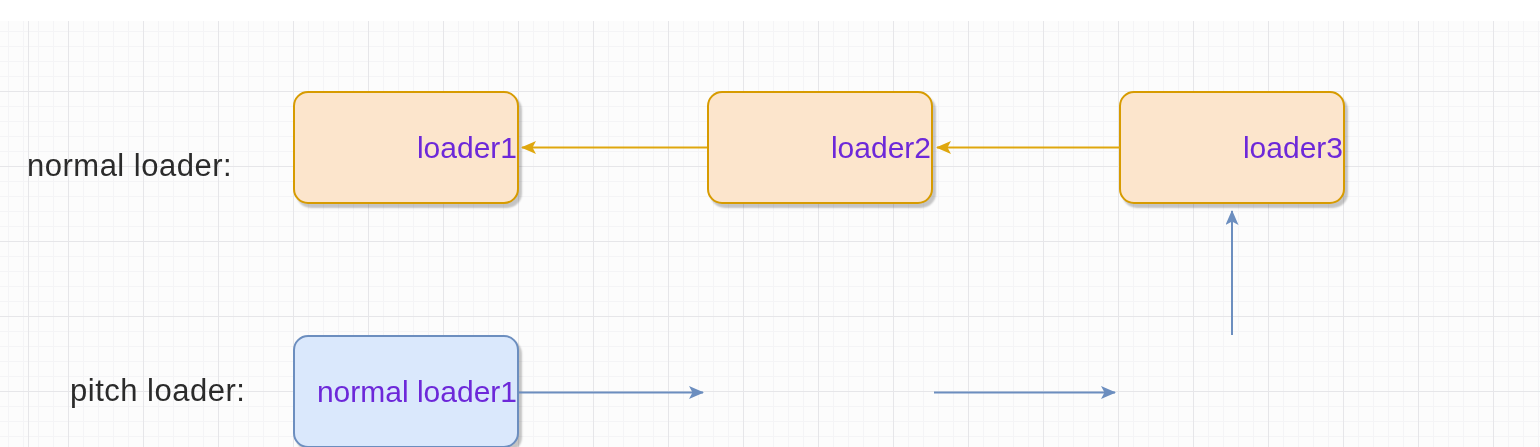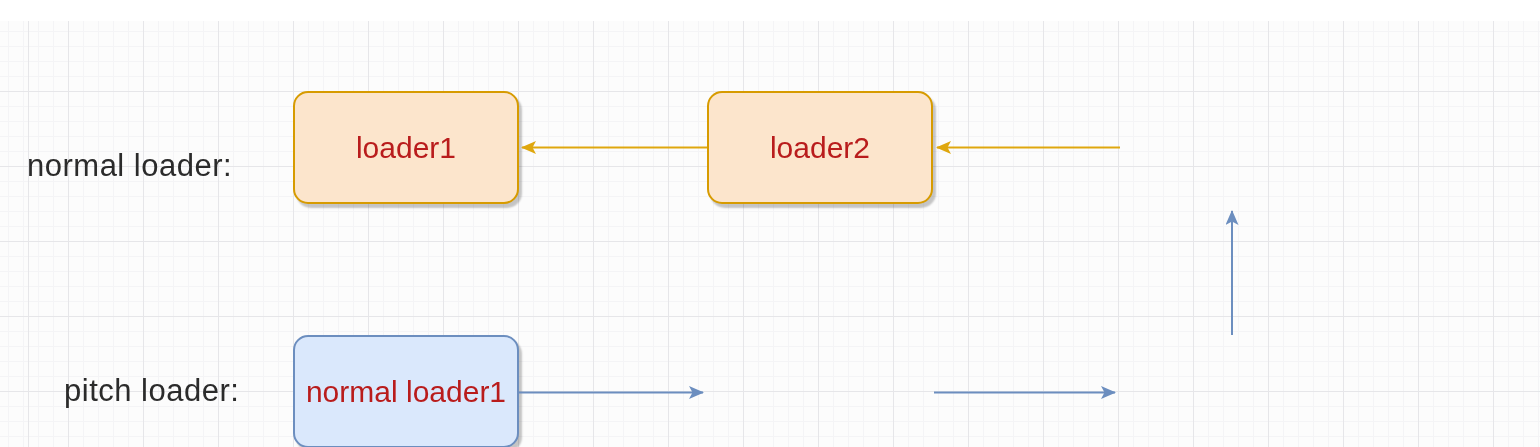--- a/index.html
+++ b/index.html
@@ -22,32 +22,32 @@
     margin-top: 21px;
   }
   .row-label {
     position: absolute;
     color: #2b2b2b;
     font-size: 31px;
     white-space: nowrap;
     letter-spacing: 0.5px;
   }
   #label-normal { left: 27px;  top: 127px; }
-  #label-pitch  { left: 64px;  top: 352px; }
+  #label-pitch  { left: 70px;  top: 352px; }
 
   .node {
     position: absolute;
     width: 222px;          
     height: 109px;
     border-radius: 15px;
     display: flex;
     align-items: center;
-    justify-content: center;
+    justify-content: flex-end;
     font-size: 30px;
-    color: #b91c1c;
+    color: #6d28d9;
     box-shadow: 3px 4px 2px rgba(0,0,0,0.22);
     white-space: nowrap;
   }
   .node-normal {
     background: #fce5cc;
     border: 2px solid #d79b00;
   }
   .node-pitch {
     background: #dae8fc;
     border: 2px solid #6c8ebf;
@@ -78,20 +78,23 @@
   <div class="row-label" id="label-normal">normal loader:</div>
 
   <div class="row-label" id="label-pitch">pitch loader:</div>
 
   <div class="node node-normal" id="node-loader1">
     <span>loader1</span>
   </div>
   <div class="node node-normal" id="node-loader2">
     <span>loader2</span>
   </div>
+  <div class="node node-normal" id="node-loader3">
+    <span>loader3</span>
+  </div>
 
   <div class="node node-pitch" id="node-pitch1">
     <span>normal loader1</span>
   </div>
 
   <svg id="arrow-layer" viewBox="0 0 1540 447" xmlns="http://www.w3.org/2000/svg">
     <defs>
       <marker id="arrGold" markerUnits="userSpaceOnUse" markerWidth="17" markerHeight="14" refX="14" refY="6.5" orient="auto">
         <path d="M0,0 L15,6.5 L0,13 L3.5,6.5 Z" fill="#dfa70e"></path>
       </marker>

